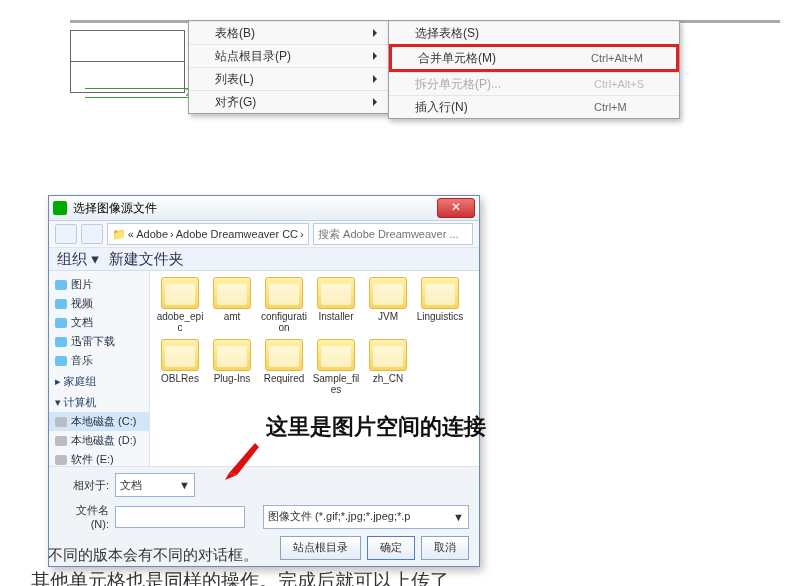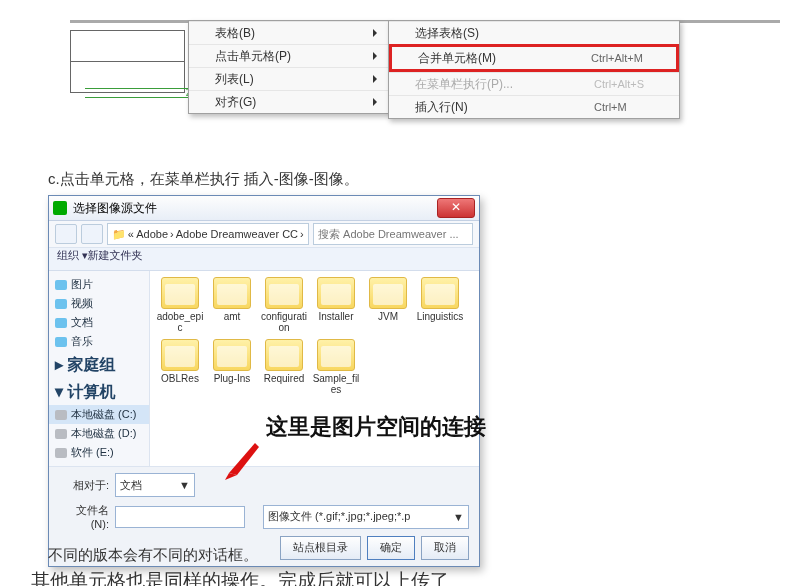--- a/index.html
+++ b/index.html
@@ -31,26 +31,26 @@
   
   .dlg{position:absolute;left:48px;top:195px;width:430px;background:#fff;border:1px solid #6b8ab5;box-shadow:3px 4px 8px rgba(0,0,0,.25)}
   .dlg .title{height:24px;background:linear-gradient(#fdfdfd,#e8eef7);display:flex;align-items:center;padding:0 4px;border-bottom:1px solid #c3d0e3}
   .dlg .title .ic{width:14px;height:14px;background:#0a0;border-radius:2px;margin-right:6px}
   .dlg .title .t{flex:1;font-size:12px;color:#000}
   .dlg .title .x{width:36px;height:18px;background:linear-gradient(#e77,#c33);border:1px solid #a22;border-radius:3px;color:#fff;text-align:center;line-height:16px;font-size:12px;cursor:pointer}
   .dlg .bar{height:26px;background:#f5f7fb;border-bottom:1px solid #dce4f0;display:flex;align-items:center;padding:0 6px;gap:4px}
   .dlg .bar .navbtn{width:20px;height:18px;border:1px solid #bcd;background:#eef3fb;border-radius:2px}
   .dlg .bar .crumbs{flex:1;height:20px;border:1px solid #bcd;background:#fff;display:flex;align-items:center;padding:0 4px;gap:2px;font-size:11px;color:#333}
   .dlg .bar .srch{width:150px;height:20px;border:1px solid #bcd;background:#fff;padding:0 4px;font-size:11px;color:#8aa}
-  .dlg .tool{height:22px;background:#eef3fb;border-bottom:1px solid #d3ddec;display:flex;align-items:flex-start;padding:0 8px;gap:0;font-size:11px;color:#335}
+  .dlg .tool{height:22px;background:#eef3fb;border-bottom:1px solid #d3ddec;display:flex;align-items:center;padding:0 8px;gap:10px;font-size:15px;color:#335}
   .dlg .body{display:flex;height:195px}
   .dlg .side{width:100px;background:#f5f7fb;border-right:1px solid #dce4f0;padding:4px 0;overflow:hidden}
   .dlg .side .si{display:flex;align-items:center;gap:4px;padding:2px 6px;font-size:11px;color:#234;cursor:default}
   .dlg .side .si.sel{background:#d4e5f7}
-  .dlg .side .hdr{padding:4px 6px 2px;font-size:16px;color:#246;font-weight:bold}
+  .dlg .side .hdr{padding:4px 6px 2px;font-size:11px;color:#246;font-weight:normal}
   .dlg .side .sic{width:12px;height:10px;background:#6cc2ee;border-radius:2px}
   .dlg .side .sic.drive{background:#b9bcc2}
   .dlg .files{flex:1;display:flex;flex-wrap:wrap;align-content:flex-start;padding:6px;gap:6px 4px;background:#fff;overflow:hidden}
   .dlg .f{width:48px;text-align:center;cursor:default}
   .dlg .f .fi{width:36px;height:30px;margin:0 auto 2px;background:linear-gradient(#fff1a8,#f8d760);border:1px solid #e0b946;border-radius:3px 3px 3px 3px;position:relative}
   .dlg .f .fi:before{content:"";position:absolute;left:3px;right:3px;top:6px;bottom:3px;background:rgba(255,255,255,.6);border-radius:2px}
   .dlg .f .fn{font-size:10px;line-height:11px;word-break:break-all;color:#333}
   .dlg .foot{background:#f0f3f8;border-top:1px solid #dce4f0;padding:6px 10px;font-size:11px}
   .dlg .foot .row{display:flex;align-items:center;gap:6px;margin-bottom:6px}
   .dlg .foot .lab{width:50px;text-align:right;color:#333}
@@ -75,21 +75,21 @@
       <div class="row"></div>
   </div>
   <div class="greendim"><span>200</span> ▼</div>
 
   <div class="ctxmenu left" id="menu-left">
       <div class="mrow">
         <span class="lbl">表格(B)</span>
         <span class="arr"></span>
       </div>
       <div class="mrow">
-        <span class="lbl">点击单元格(P)</span>
+        <span class="lbl">站点根目录(P)</span>
         <span class="arr"></span>
       </div>
       <div class="mrow">
         <span class="lbl">列表(L)</span>
         <span class="arr"></span>
       </div>
       <div class="mrow">
         <span class="lbl">对齐(G)</span>
         <span class="arr"></span>
       </div>
@@ -97,30 +97,29 @@
   <div class="ctxmenu right" id="menu-right">
       <div class="mrow">
         <span class="lbl">选择表格(S)</span>
         <span class="sc"></span>
       </div>
       <div class="mrow redbox">
         <span class="lbl">合并单元格(M)</span>
         <span class="sc">Ctrl+Alt+M</span>
       </div>
       <div class="mrow disabled">
-        <span class="lbl">在菜单栏执行(P)...</span>
+        <span class="lbl">拆分单元格(P)...</span>
         <span class="sc">Ctrl+Alt+S</span>
       </div>
       <div class="mrow">
         <span class="lbl">插入行(N)</span>
         <span class="sc">Ctrl+M</span>
       </div>
     </div>
 
-  <div class="line1">c.点击单元格，在菜单栏执行 插入-图像-图像。</div>
 
   <div class="dlg">
     <div class="title">
       <div class="ic"></div>
       <div class="t">选择图像源文件</div>
       <div class="x">✕</div>
     </div>
     <div class="bar">
       <div class="navbtn"></div>
       <div class="navbtn"></div>
@@ -135,20 +134,21 @@
     </div>
     <div class="tool">
       <span><span>组织</span> ▾</span>
       <span>新建文件夹</span>
     </div>
     <div class="body">
       <div class="side" id="sidebar">
           <div class="si"><span class="sic"></span>图片</div>
           <div class="si"><span class="sic"></span>视频</div>
           <div class="si"><span class="sic"></span>文档</div>
+          <div class="si"><span class="sic"></span>迅雷下载</div>
           <div class="si"><span class="sic"></span>音乐</div>
           <div class="hdr">▸ 家庭组</div>
           <div class="hdr">▾ 计算机</div>
           <div class="si sel"><span class="sic drive"></span>本地磁盘 (C:)</div>
           <div class="si"><span class="sic drive"></span>本地磁盘 (D:)</div>
           <div class="si"><span class="sic drive"></span>软件 (E:)</div>
         </div>
       <div class="files" id="files">
           <div class="f">
             <div class="fi"></div>
@@ -183,20 +183,24 @@
             <div class="fn">Plug-Ins</div>
           </div>
           <div class="f">
             <div class="fi"></div>
             <div class="fn">Required</div>
           </div>
           <div class="f">
             <div class="fi"></div>
             <div class="fn">Sample_files</div>
           </div>
+          <div class="f">
+            <div class="fi"></div>
+            <div class="fn">zh_CN</div>
+          </div>
         </div>
     </div>
     <div class="foot">
       <div class="row">
         <div class="lab">相对于:</div>
         <div class="sel" style="width:70px">
             <span>文档</span>
             <span>▼</span>
           </div>
       </div>

